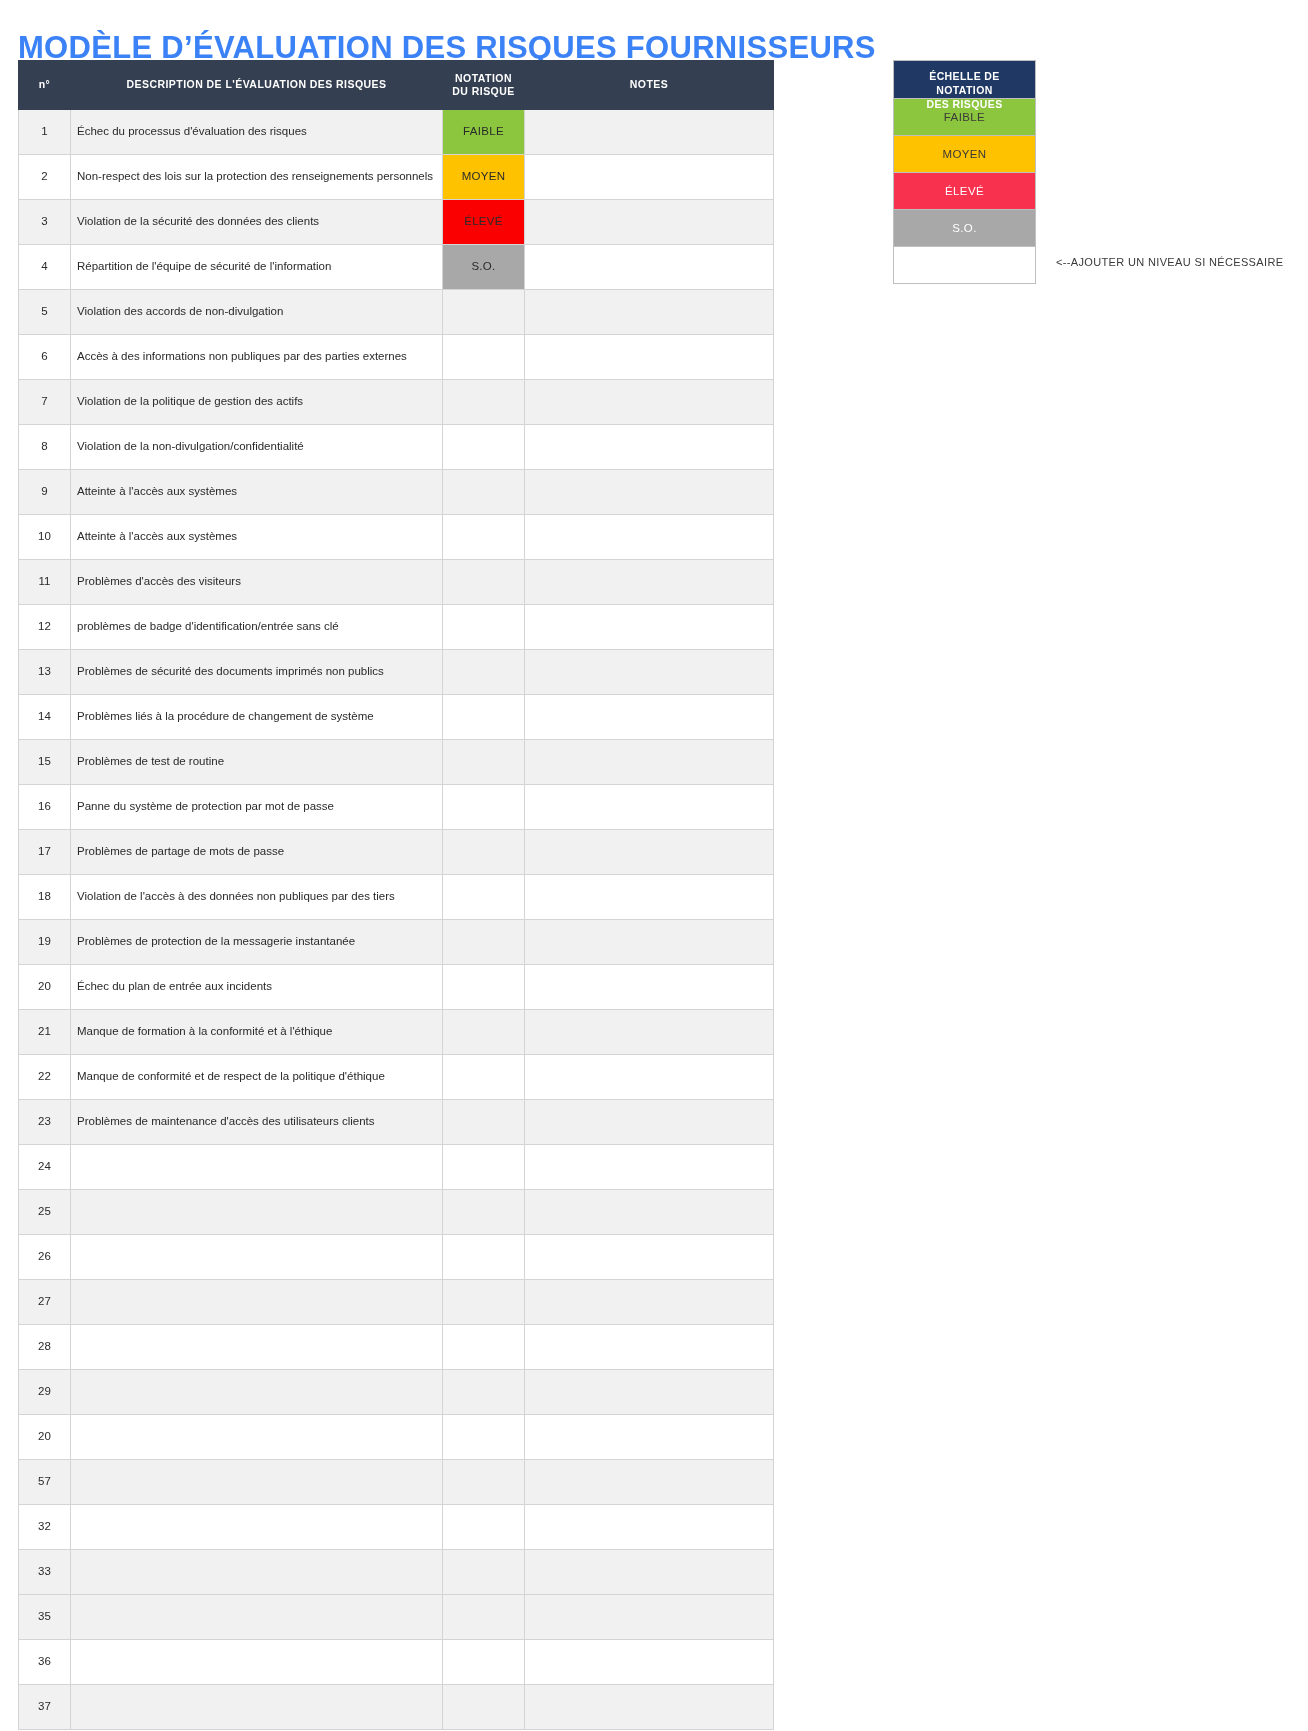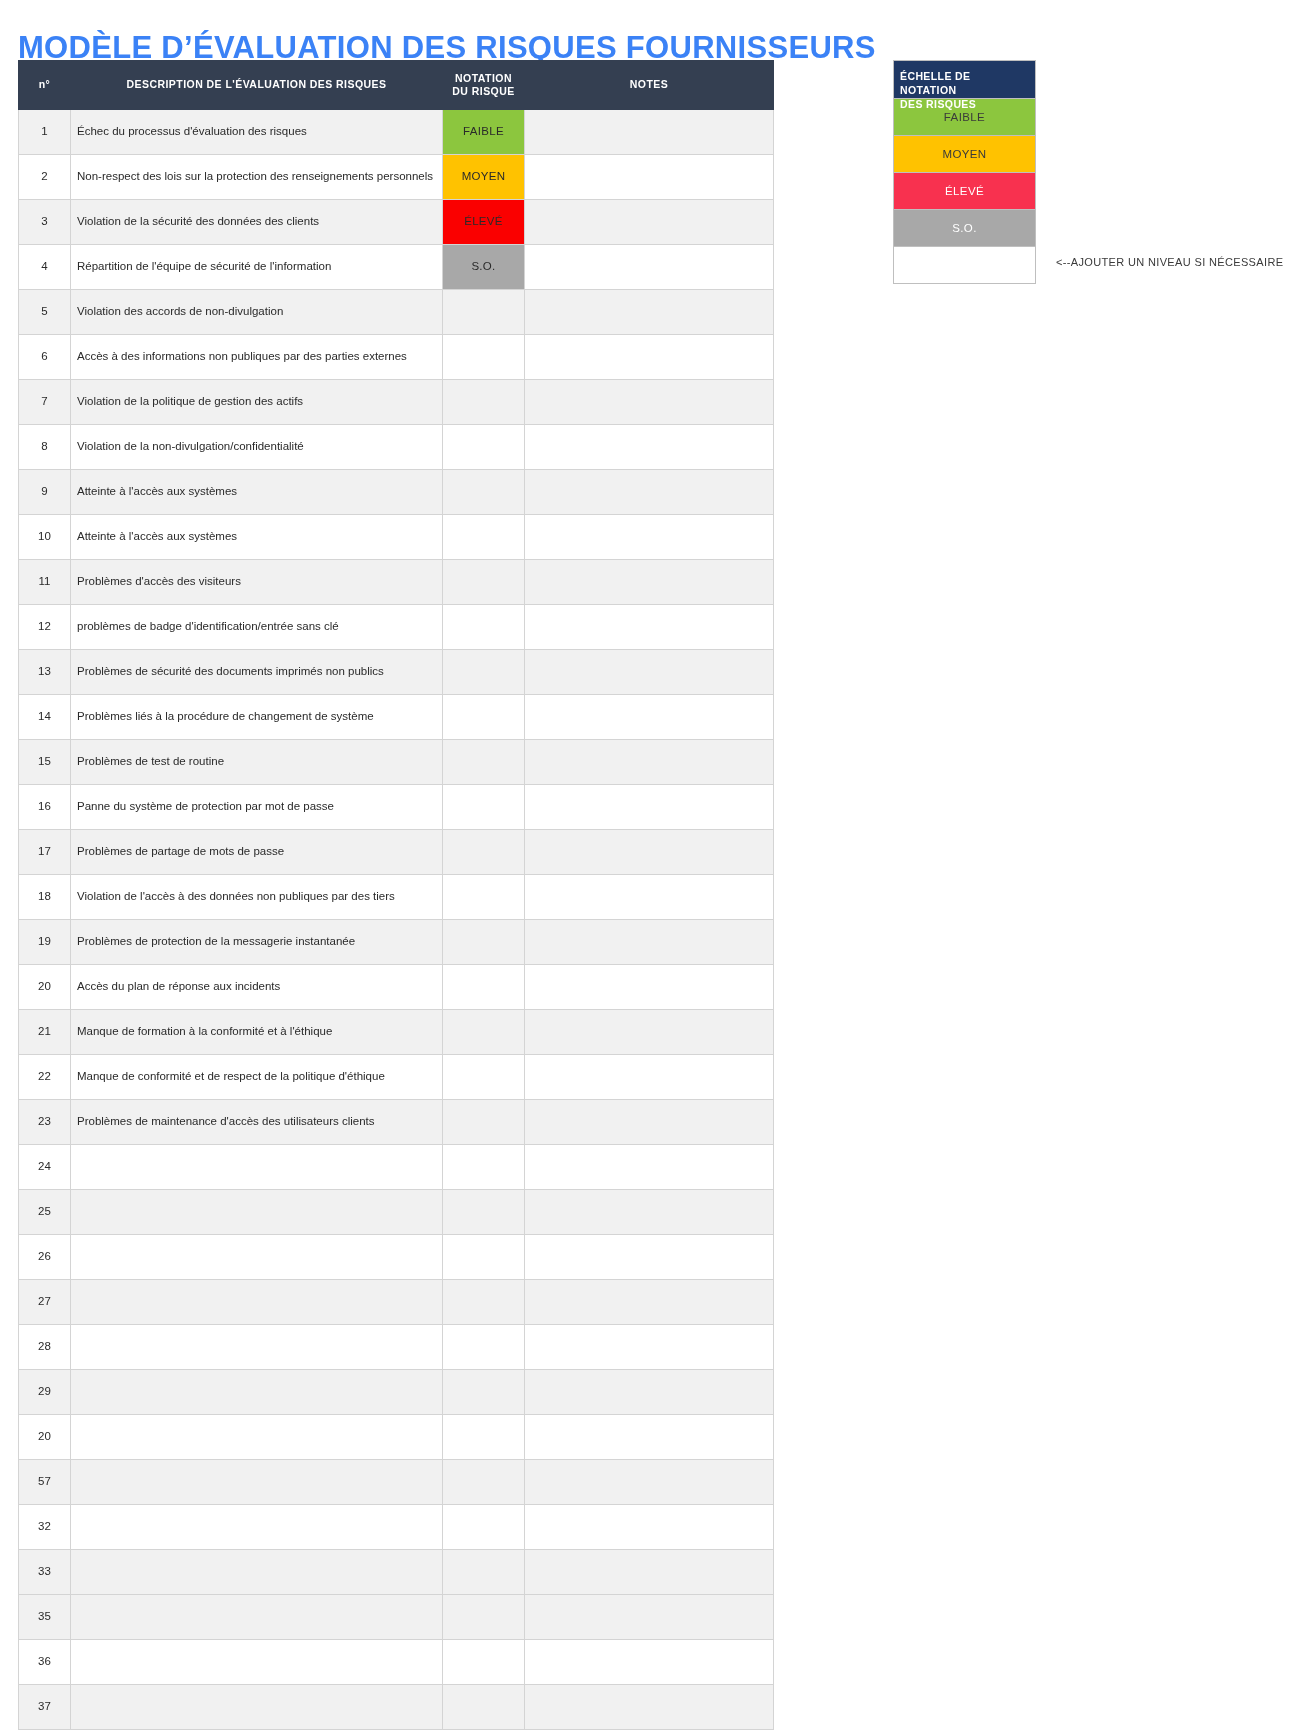--- a/index.html
+++ b/index.html
@@ -107,21 +107,21 @@
     width: 143px;
     border: 1px solid #BFBFBF;
     box-sizing: border-box;
   }
   .legend-header {
     background: #1F3864;
     color: #ffffff;
     font-size: 10.5px;
     font-weight: bold;
     letter-spacing: 0.4px;
-    text-align: left;
+    text-align: center;
     padding: 8px 6px;
     line-height: 1.35;
     height: 37px;
     box-sizing: border-box;
   }
   .legend-row {
     height: 37px;
     line-height: 37px;
     text-align: center;
     font-size: 11.5px;
@@ -280,21 +280,21 @@
           <td class="notes-cell"></td>
         </tr>
         <tr class="striped">
           <td class="num-cell">19</td>
           <td class="desc-cell">Problèmes de protection de la messagerie instantanée</td>
           <td class="rate-cell"></td>
           <td class="notes-cell"></td>
         </tr>
         <tr class="plain">
           <td class="num-cell">20</td>
-          <td class="desc-cell">Accès du plan de réponse aux incidents</td>
+          <td class="desc-cell">Échec du plan de entrée aux incidents</td>
           <td class="rate-cell"></td>
           <td class="notes-cell"></td>
         </tr>
         <tr class="striped">
           <td class="num-cell">21</td>
           <td class="desc-cell">Manque de formation à la conformité et à l'éthique</td>
           <td class="rate-cell"></td>
           <td class="notes-cell"></td>
         </tr>
         <tr class="plain">

